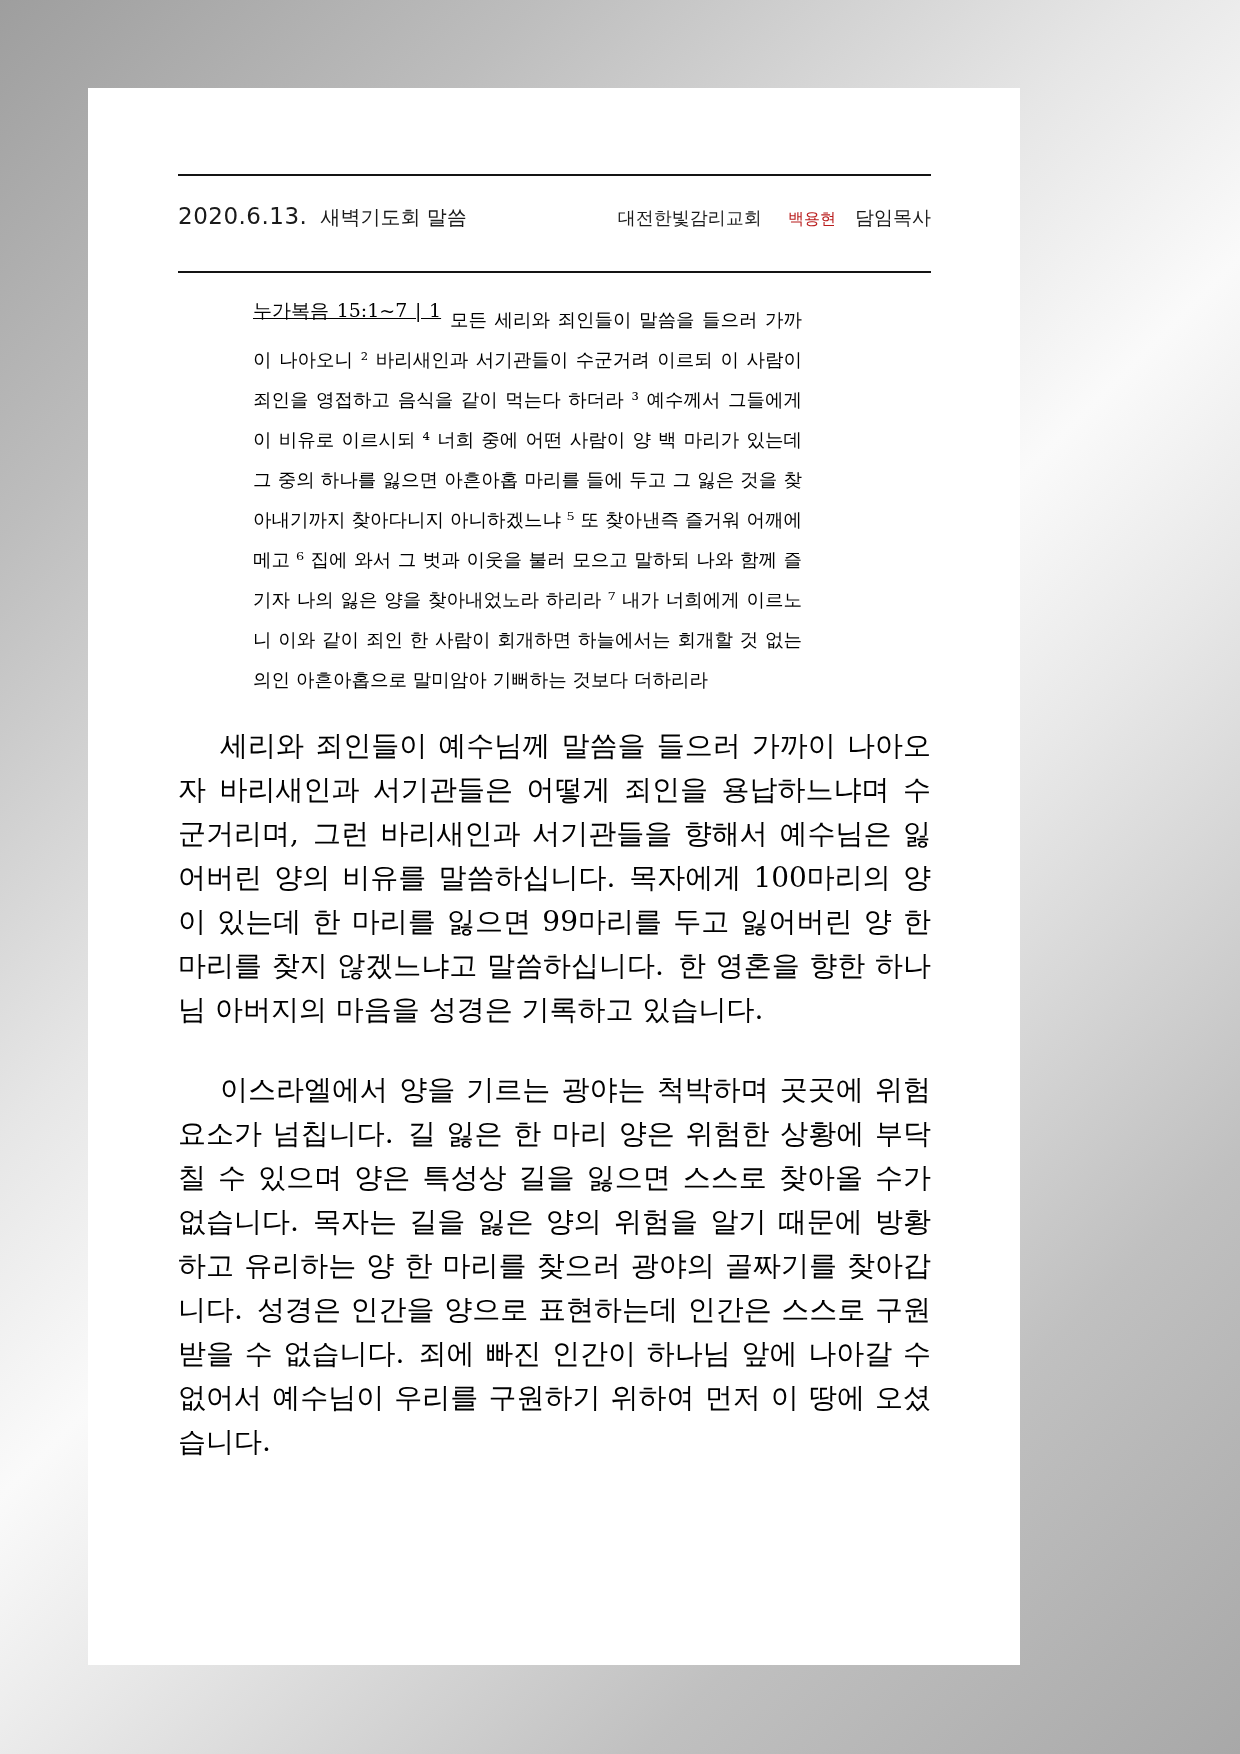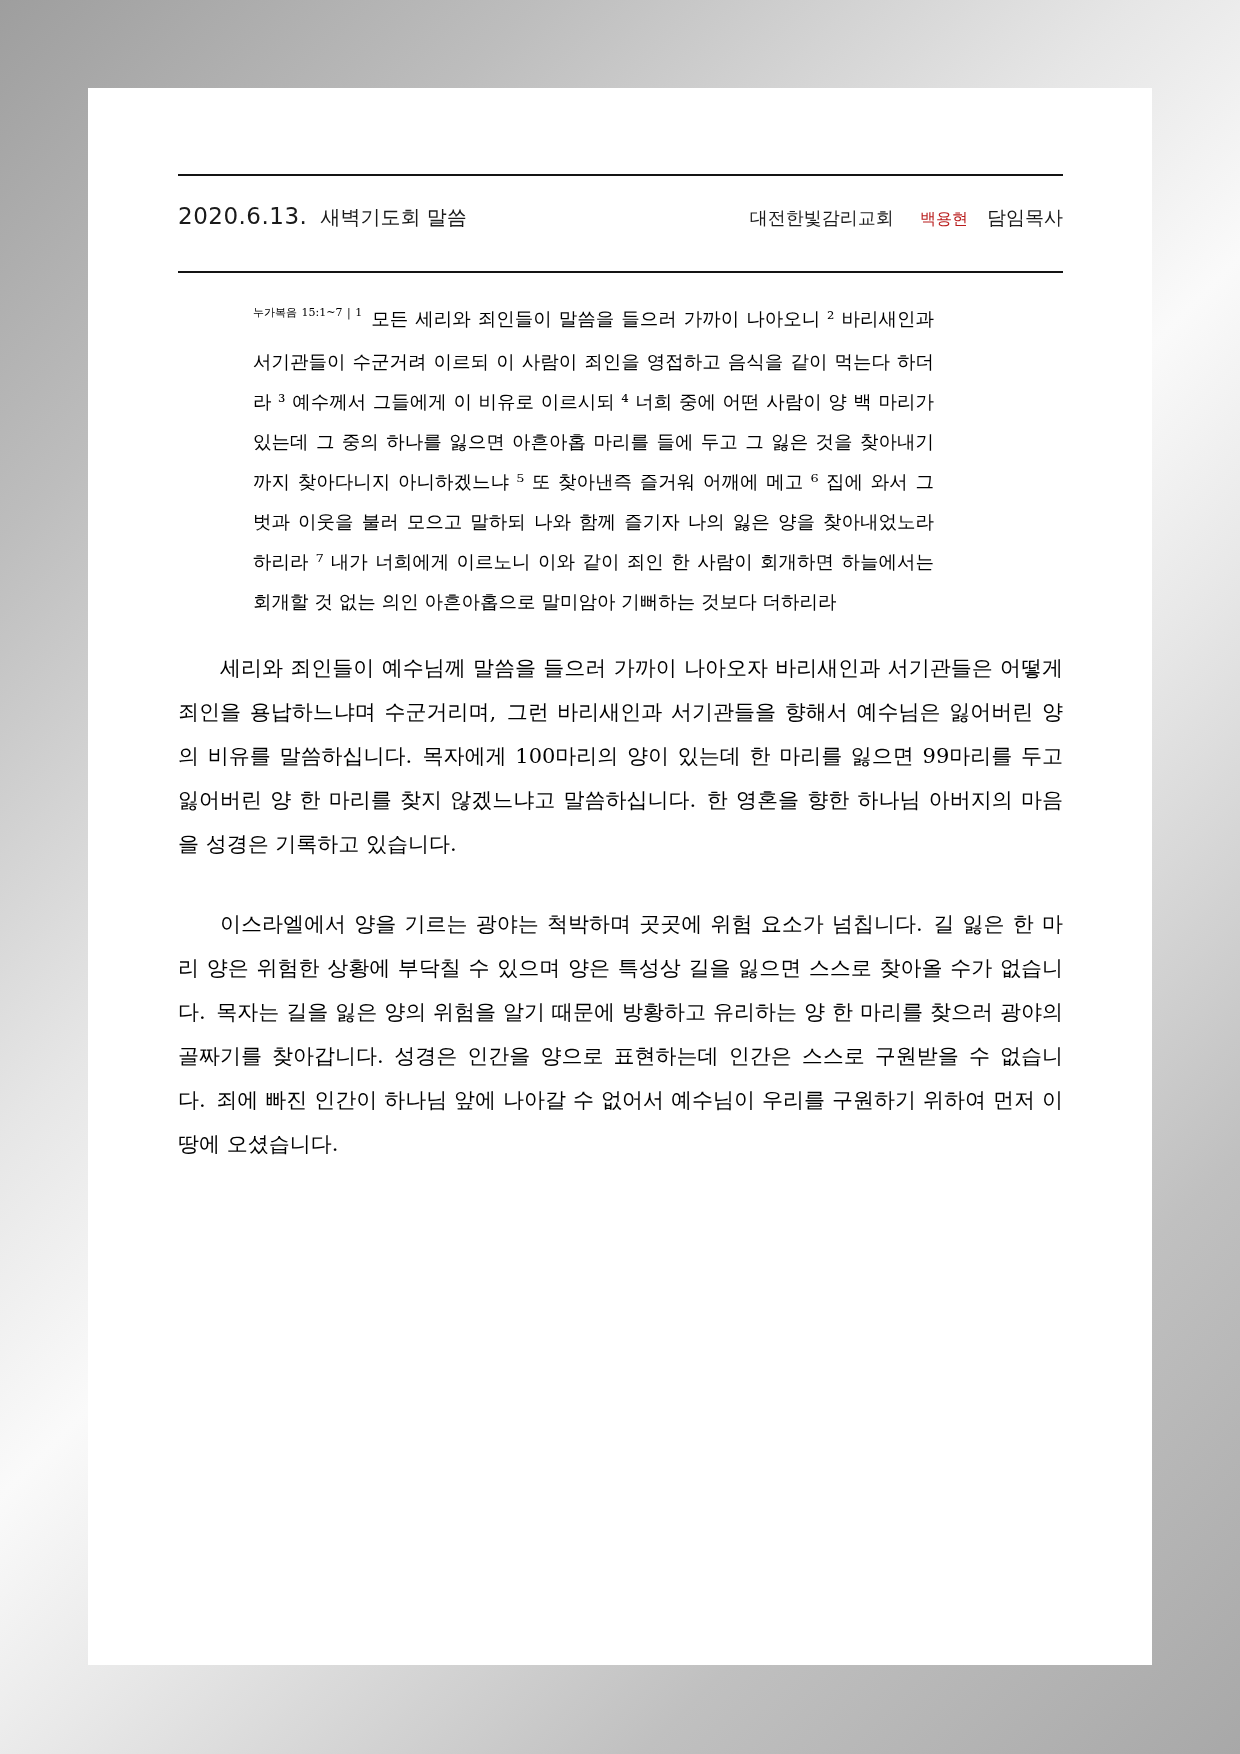--- a/index.html
+++ b/index.html
@@ -9,21 +9,21 @@
     position: relative;
     background: linear-gradient(135deg,
       #9e9e9e 0%, #bdbdbd 18%, #e6e6e6 38%, #fafafa 50%,
       #e8e8e8 60%, #c0c0c0 80%, #a8a8a8 100%);
     font-family: "DejaVu Sans", "Liberation Sans", sans-serif;
     color: #000;
   }
   .page {
     position: absolute;
     left: 88px; top: 88px;
-    width: 1064px; height: 1577px;
+    width: 932px; height: 1577px;
     background: #ffffff;
     box-sizing: border-box;
     padding: 0 89px 0 90px;
     overflow: hidden;
   }
   .rule {
     border: 0;
     border-top: 2px solid #141414;
     margin: 0;
   }
@@ -53,32 +53,33 @@
 
   .scripture {
     margin: 26px 129px 0 75px;
     font-family: "DejaVu Serif", "Liberation Serif", serif;
     font-size: 18.5px;
     line-height: 40px;
     text-align: justify;
     color: #000;
   }
   .scripture .ref {
-    font-size: 11px;
+    font-size: 19px;
     position: relative;
     top: -9px;
     padding-right: 9px;
     white-space: nowrap;
+    text-decoration: underline;
   }
   .scripture.second { margin-top: 36px; }
 
   .body-para {
     margin: 24px 0 0 0;
     font-family: "DejaVu Serif", "Liberation Serif", serif;
-    font-size: 21px;
+    font-size: 28px;
     line-height: 44px;
     text-align: justify;
     text-indent: 42px;
     color: #000;
   }
   .body-para.last { margin-top: 36px; }
 
   .section-heading {
     margin: 38px 0 0 0;
     font-size: 27px;

